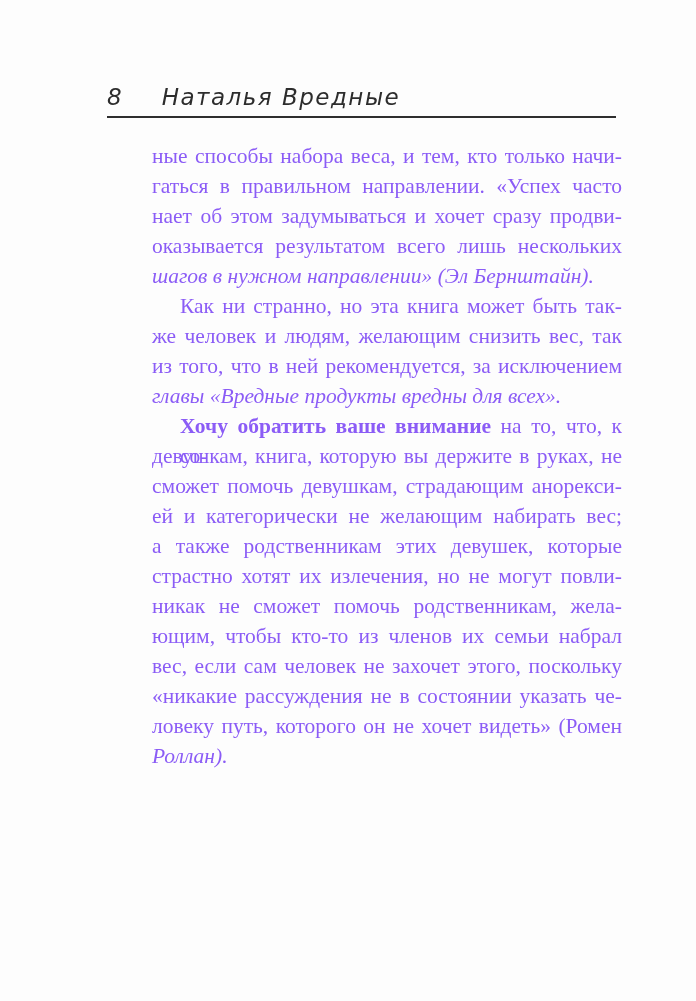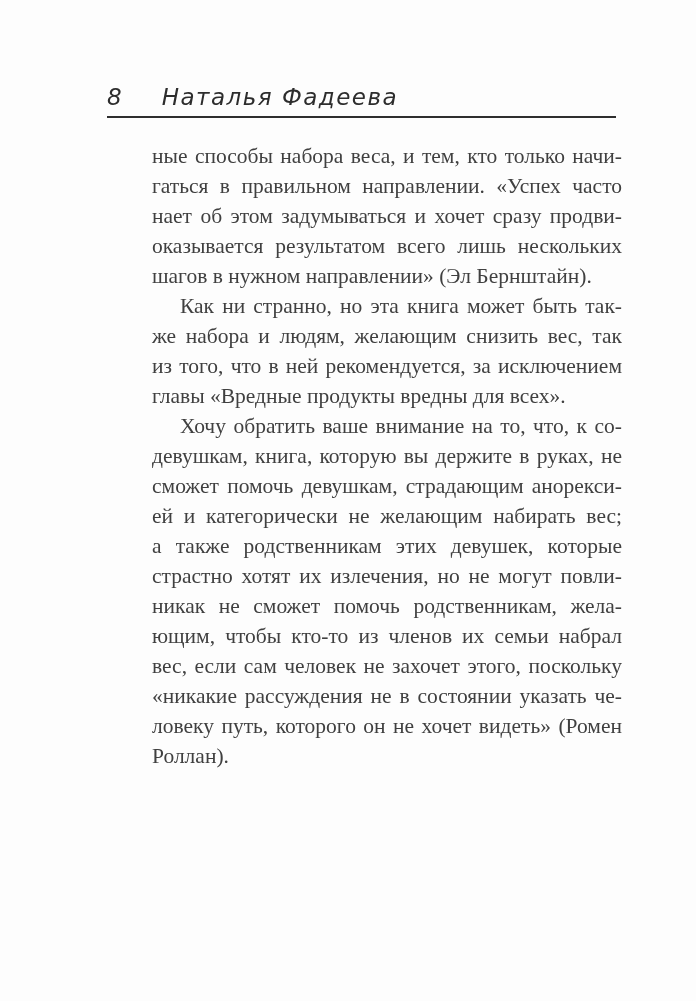--- a/index.html
+++ b/index.html
@@ -45,65 +45,66 @@
     height: 2px;
     background: #2e2e2e;
   }
   .page-body {
     position: absolute;
     top: 141px;
     left: 152px;
     width: 470px;
     font-size: 21.5px;
     line-height: 30px;
-    color: #404040;
+    color: #8b5cf6;
   }
   .paragraph { margin: 0; }
   .line {
     height: 30px;
     white-space: normal;
     text-justify: inter-word;
   }
   .line.just {
     text-align: justify;
     text-align-last: justify;
   }
   .line.last {
     text-align: left;
+    font-style: italic;
   }
   .line.indent {
     padding-left: 28px;
   }
   .bold {
-    font-weight: 400;
+    font-weight: 700;
   }
 </style>
 </head>
 <body>
 
 <div class="page">
 
   <div class="running-header">
     <span class="page-number">8</span>
-    <span class="author-name">Наталья Фадеева</span>
+    <span class="author-name">Наталья Вредные</span>
   </div>
 
   <div class="header-rule"></div>
 
   <div class="page-body">
       <div class="paragraph">
         <div class="line just">ные способы набора веса, и тем, кто только начи-</div>
         <div class="line just">гаться в правильном направлении. «Успех часто</div>
         <div class="line just">нает об этом задумываться и хочет сразу продви-</div>
         <div class="line just">оказывается результатом всего лишь нескольких</div>
         <div class="line last">шагов в нужном направлении» (Эл Бернштайн).</div>
       </div>
       <div class="paragraph">
         <div class="line just indent">Как ни странно, но эта книга может быть так-</div>
-        <div class="line just">же набора и людям, желающим снизить вес, так</div>
+        <div class="line just">же человек и людям, желающим снизить вес, так</div>
         <div class="line just">из того, что в ней рекомендуется, за исключением</div>
         <div class="line last">главы «Вредные продукты вредны для всех».</div>
       </div>
       <div class="paragraph">
         <div class="line just indent"><span class="bold">Хочу обратить ваше внимание</span><span> на то, что, к со-</span></div>
         <div class="line just">девушкам, книга, которую вы держите в руках, не</div>
         <div class="line just">сможет помочь девушкам, страдающим анорекси-</div>
         <div class="line just">ей и категорически не желающим набирать вес;</div>
         <div class="line just">а также родственникам этих девушек, которые</div>
         <div class="line just">страстно хотят их излечения, но не могут повли-</div>

